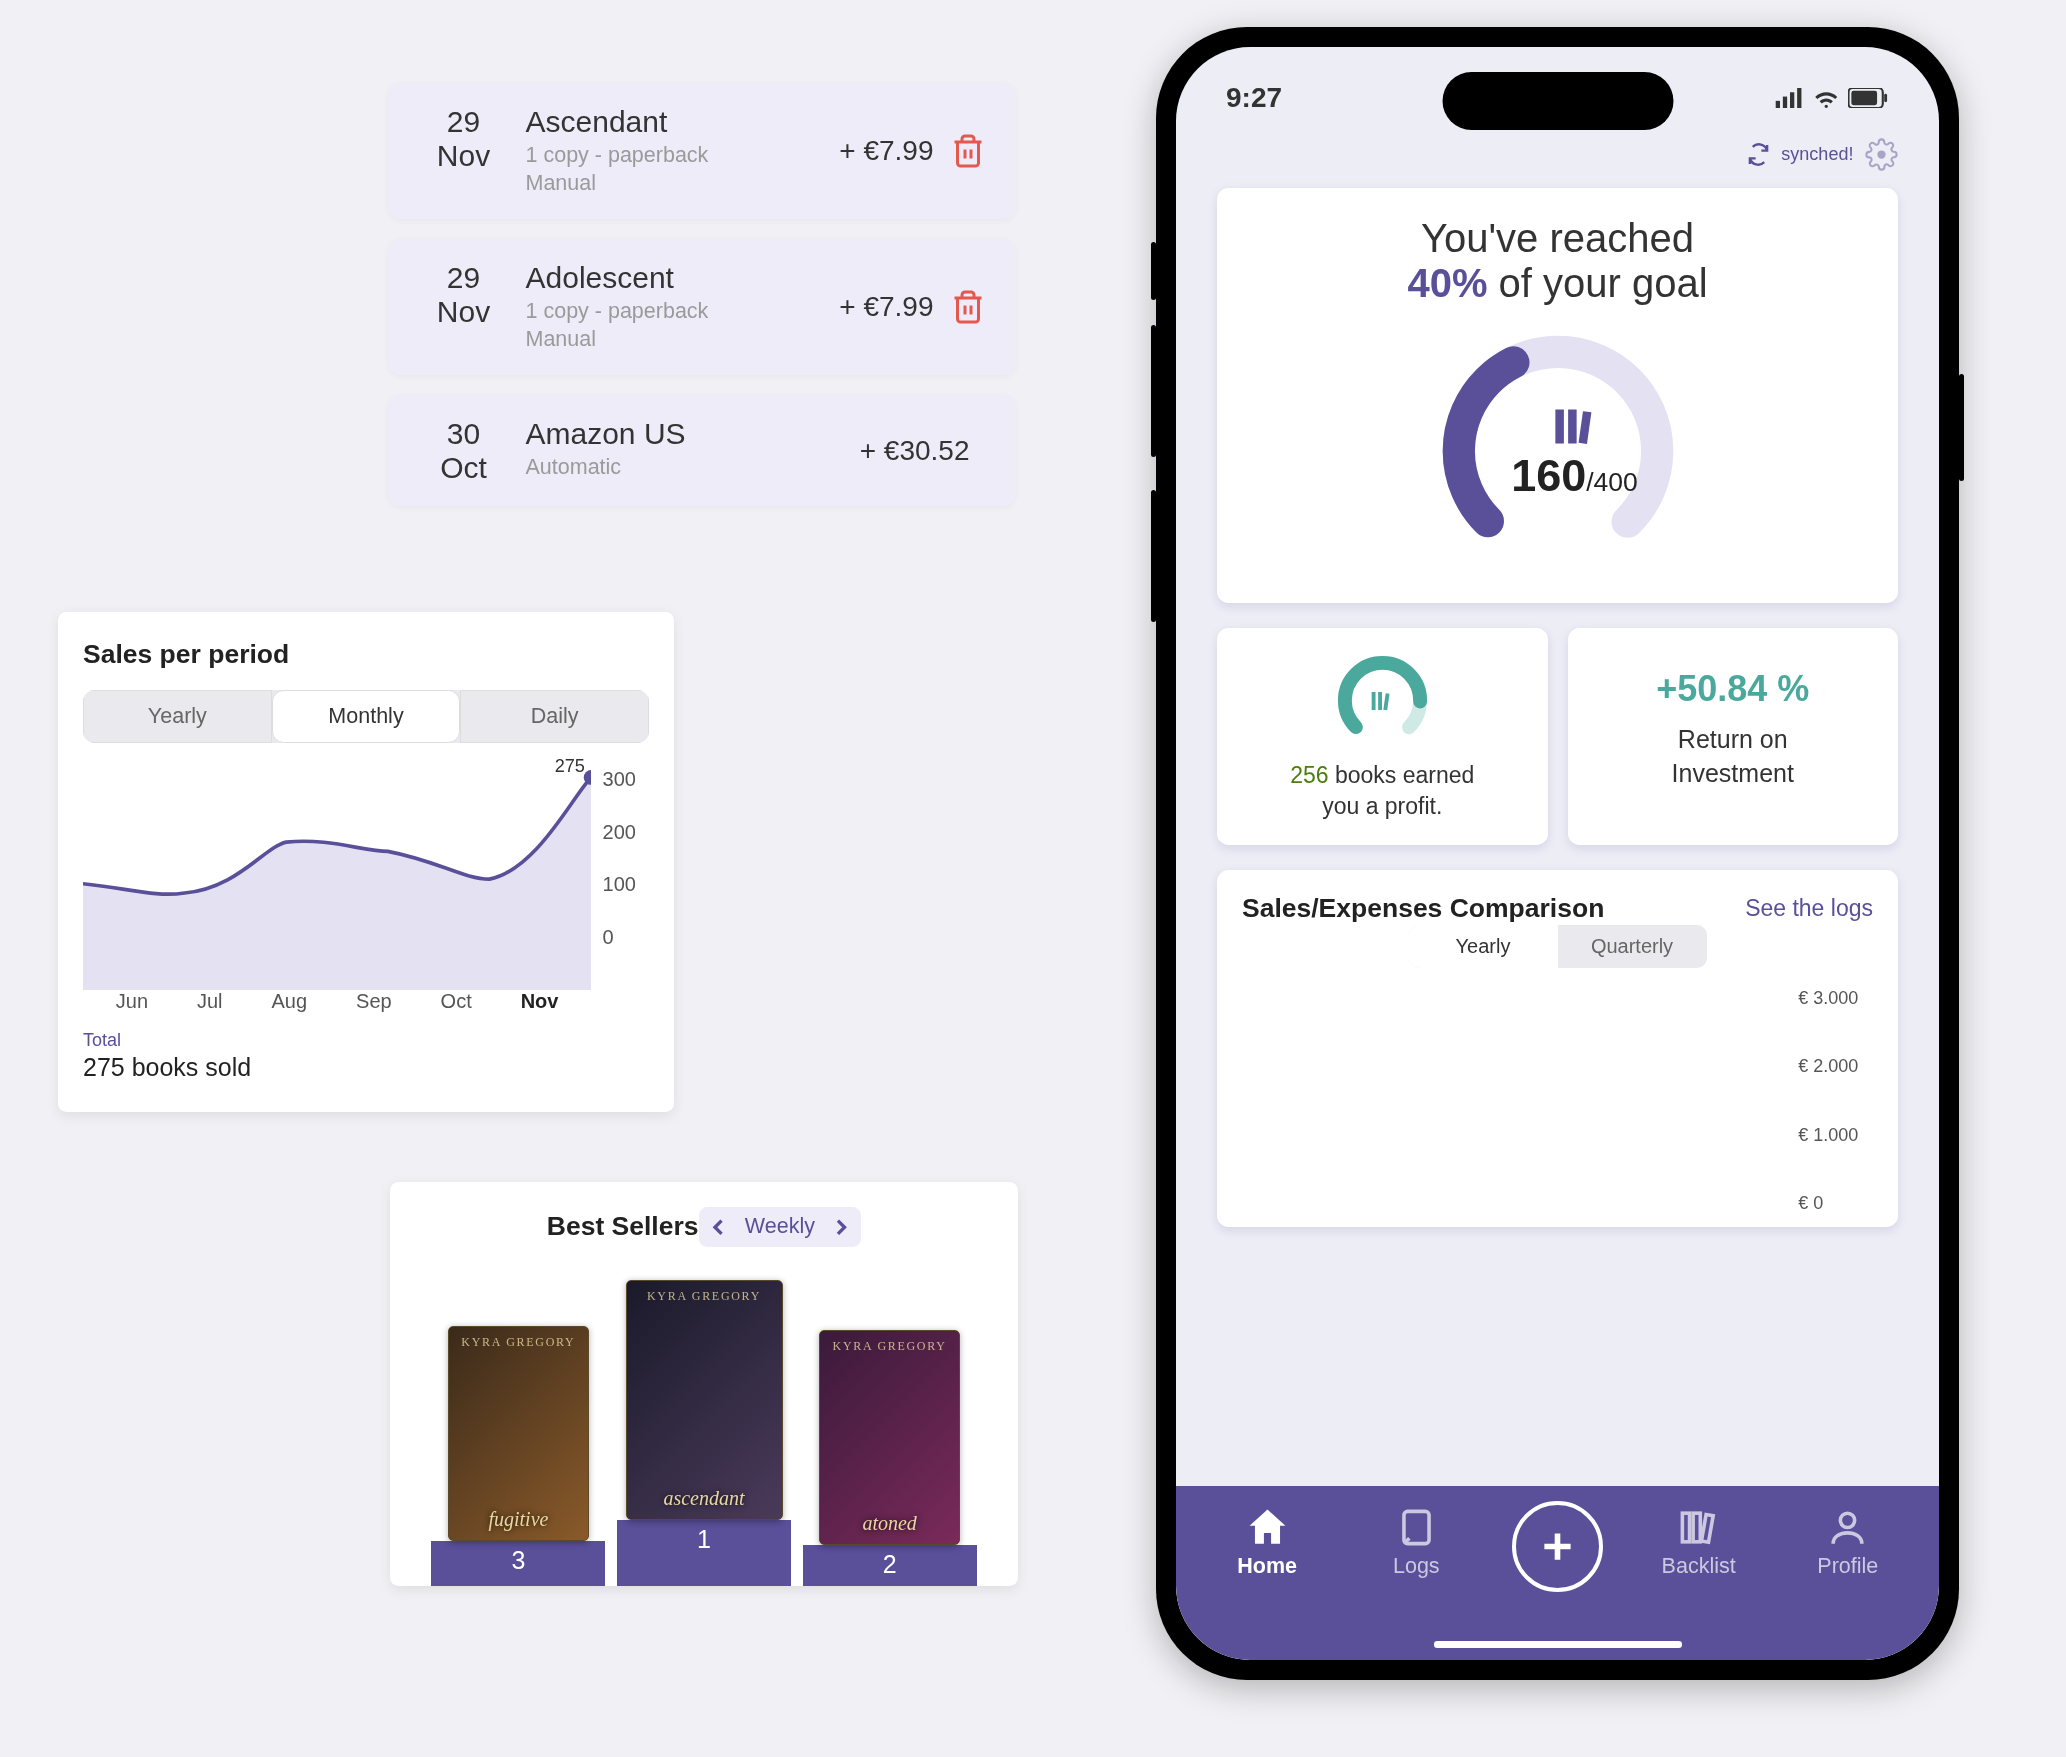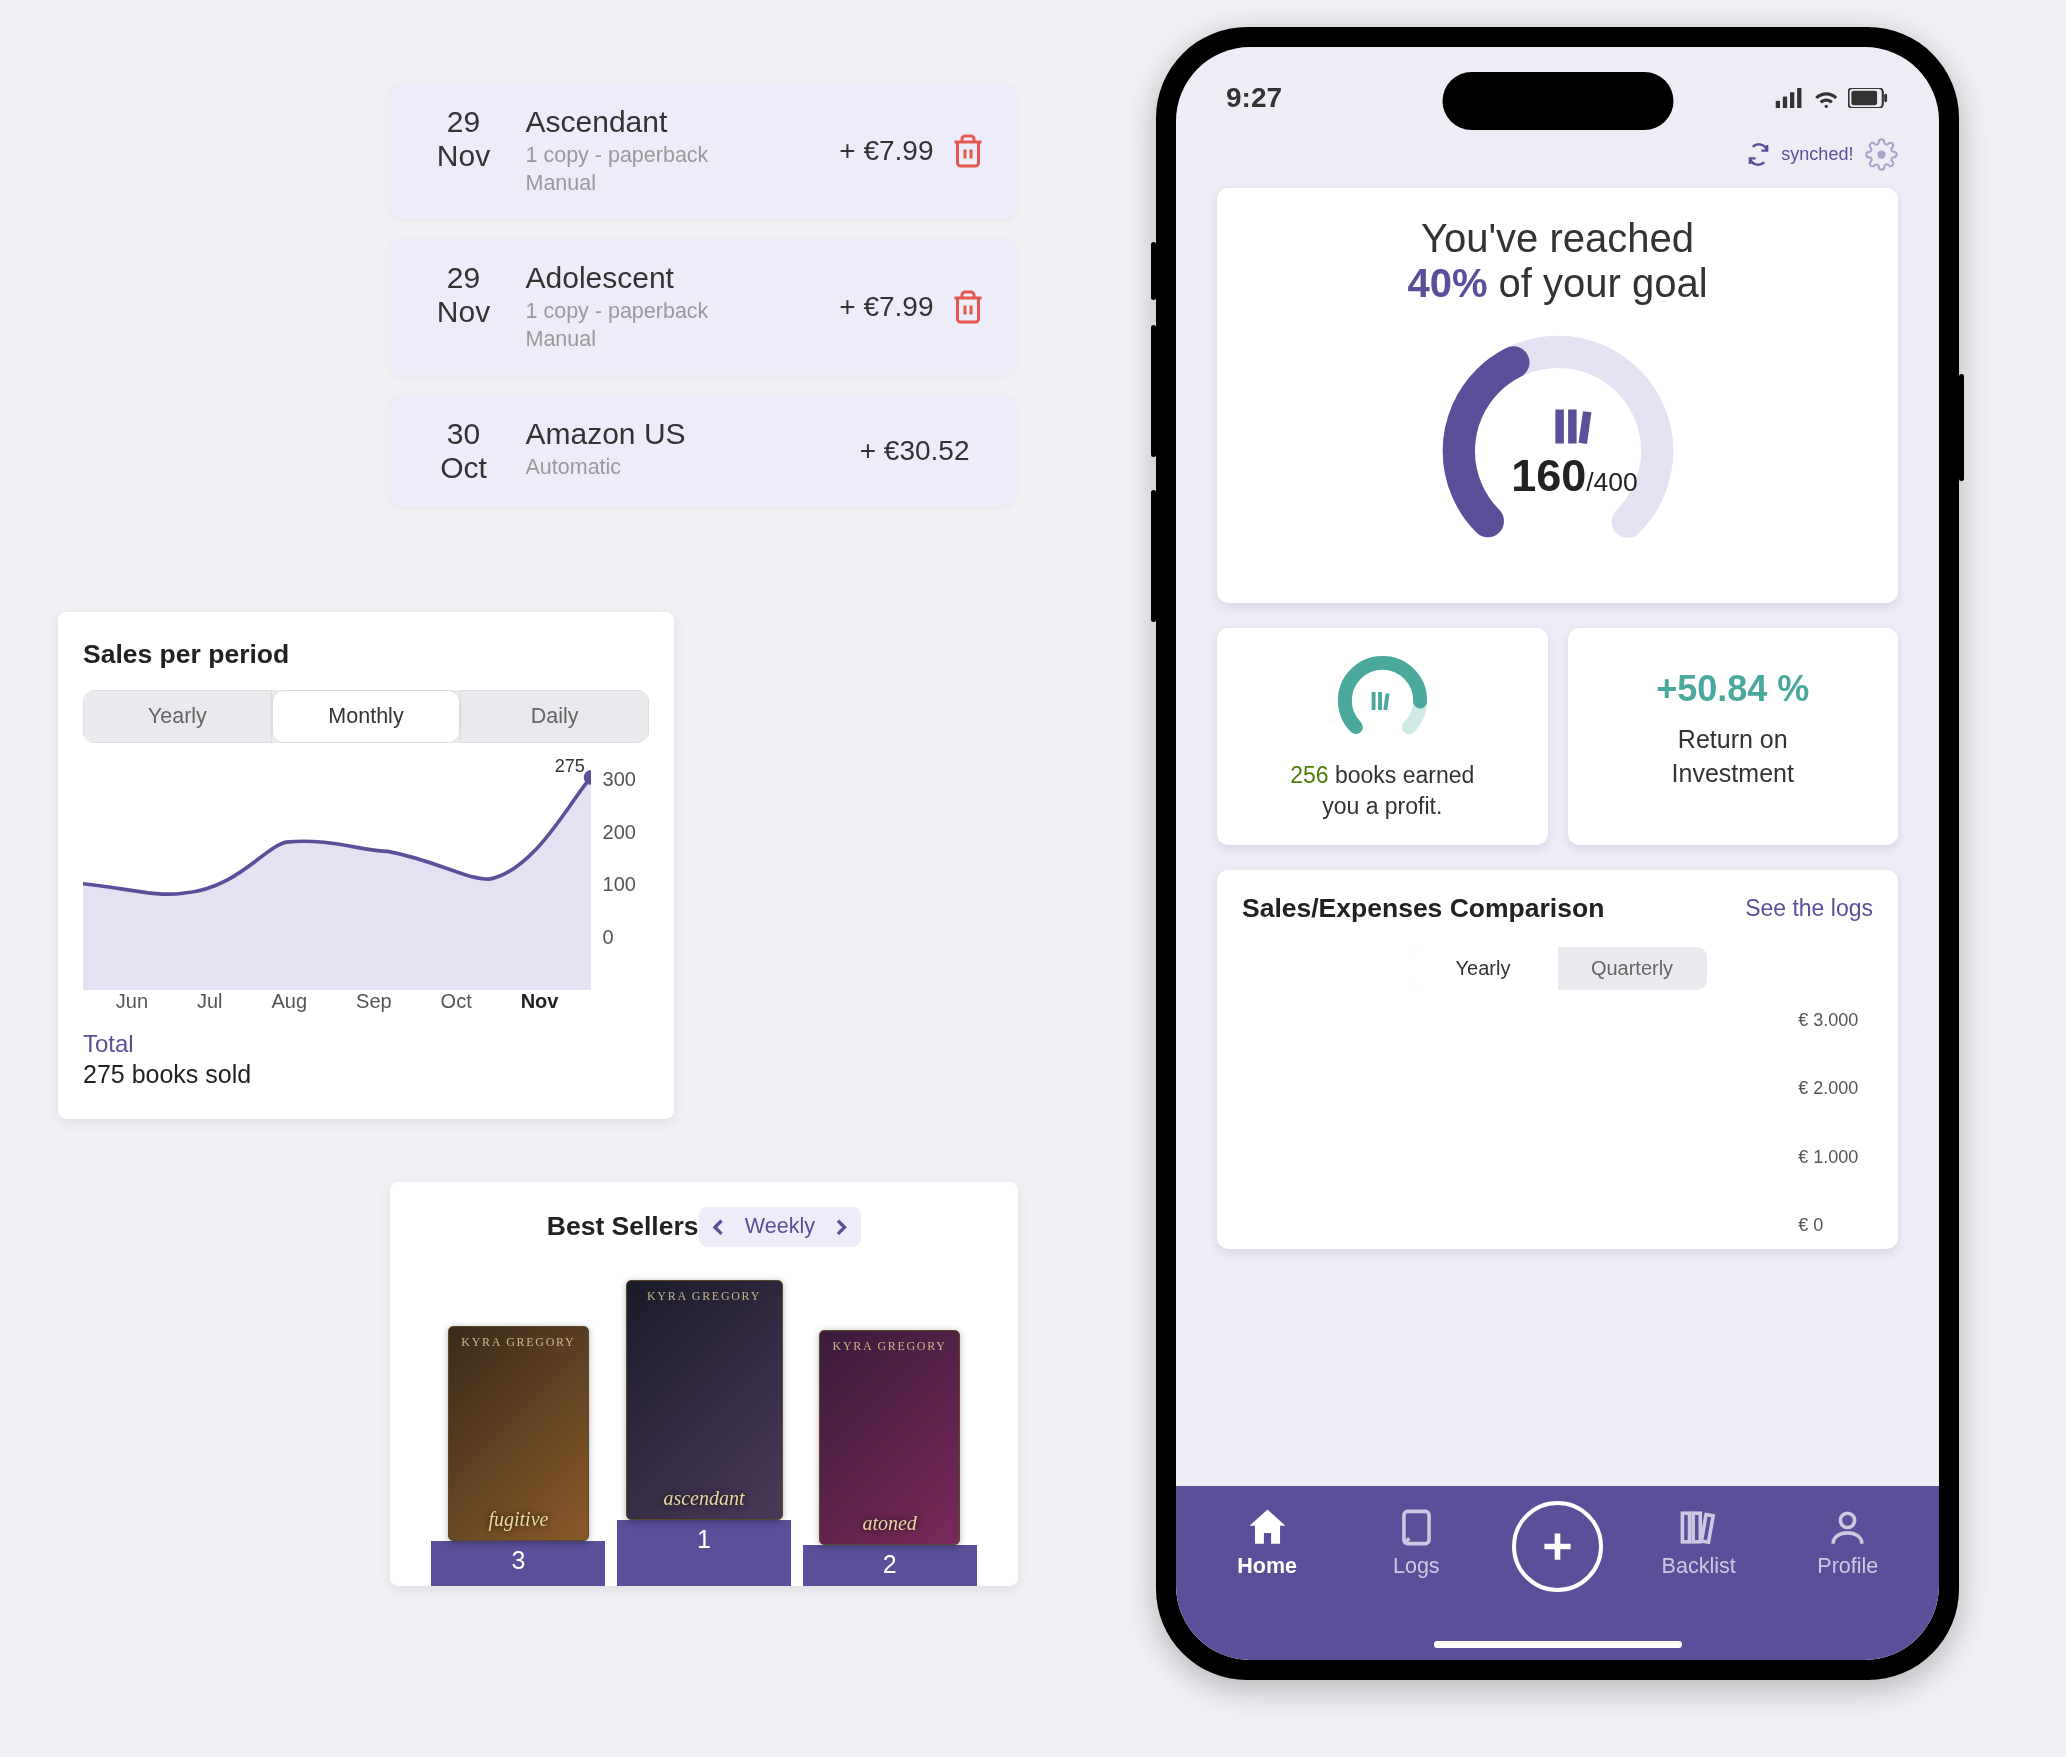--- a/index.html
+++ b/index.html
@@ -21,21 +21,21 @@
 .sales-card { position: absolute; left: 58px; top: 612px; width: 616px; background: #fff; border-radius: 8.3px; padding: 26.5px 25px 30px; box-shadow: 0 3.3px 13.2px rgba(0,0,0,0.08); }
 .sales-title { font-size: 26.5px; font-weight: 700; color: #222; margin-bottom: 20px; }
 .seg-control { display: flex; border-radius: 11.6px; background: #e9e9ee; margin-bottom: 16.5px; overflow: hidden; }
 .seg-opt { flex: 1; padding: 13.2px 0; text-align: center; font-size: 21.5px; color: #666; cursor: pointer; border: 0.8px solid #ddd; }
 .seg-opt.active { background: #fff; color: #333; font-weight: 500; border-radius: 11.6px; }
 .chart-wrap { position: relative; height: 231px; display: flex; }
 .chart-svg { flex: 1; }
 .chart-y { width: 58px; display: flex; flex-direction: column; justify-content: space-between; align-items: flex-start; padding: 8.3px 0 41px 11.6px; font-size: 20px; color: #555; }
 .chart-x { display: flex; justify-content: space-around; padding: 0 66px 0 8.3px; font-size: 20px; color: #555; }
 .chart-x span.bold { font-weight: 700; color: #222; }
-.sales-total-label { font-size: 24px; color: #5a4f99; margin-top: 16.5px; }
+.sales-total-label { font-size: 18px; color: #5a4f99; margin-top: 16.5px; }
 .sales-total-val { font-size: 25px; color: #222; margin-top: 1.7px; }
 
 
 .bs-card { position: absolute; left: 390px; top: 1182px; width: 628px; background: #fff; border-radius: 8.3px; padding: 25px 25px 0; box-shadow: 0 3.3px 13.2px rgba(0,0,0,0.08); overflow: hidden; }
 .bs-head { display: flex; justify-content: center; align-items: center; margin-bottom: 25px; }
 .bs-title { font-size: 26.5px; font-weight: 700; color: #222; }
 .bs-picker { display: flex; align-items: center; background: #eeecf8; border-radius: 8.3px; padding: 6.6px; gap: 6.6px; }
 .bs-chev { width: 26.5px; height: 26.5px; color: #5a4f99; cursor: pointer; display: flex; align-items: center; justify-content: center; }
 .bs-period { font-size: 21.5px; color: #5a4f99; padding: 0 6.6px; }
 .podium { display: flex; align-items: flex-end; justify-content: center; gap: 11.6px; height: 314px; }
@@ -83,21 +83,21 @@
 .sm-card { flex: 1; background: #fff; border-radius: 11.6px; padding: 23px 13.2px; box-shadow: 0 3.3px 10px rgba(100,90,160,0.15); text-align: center; }
 .teal-ring { position: relative; display: inline-block; margin-bottom: 6.6px; }
 .teal-icon { position: absolute; top: 50%; left: 50%; transform: translate(-50%, -50%); width: 31px; height: 31px; color: #4aa99c; }
 .books-earned { font-size: 23px; color: #333; line-height: 1.35; }
 .books-earned .teal { color: #4d7c0f; font-weight: 400; }
 .roi-val { font-size: 36px; font-weight: 700; color: #4aa99c; margin: 16.5px 0 13.2px; }
 .roi-label { font-size: 25px; color: #333; line-height: 1.35; }
 
 
 .se-card { margin: 0 41px; background: #fff; border-radius: 11.6px; padding: 23px 25px 8.3px; box-shadow: 0 3.3px 10px rgba(100,90,160,0.15); }
-.se-head { display: flex; justify-content: space-between; align-items: center; margin-bottom: 23px; }
+.se-head { display: flex; justify-content: space-between; align-items: center; margin-bottom: 1px; }
 .se-title { font-size: 26.5px; font-weight: 700; color: #222; }
 .se-link { font-size: 23px; color: #5a4f99; cursor: pointer; }
 .se-seg { display: flex; border-radius: 10px; background: #e9e9ee; margin: 0 auto 20px; width: 298px; overflow: hidden; }
 .se-seg .opt { flex: 1; padding: 10px 0; text-align: center; font-size: 20px; color: #666; }
 .se-seg .opt.active { background: #fff; color: #333; }
 .bars-wrap { display: flex; align-items: flex-end; height: 231px; gap: 6.6px; }
 .bar-group { flex: 1; display: flex; align-items: flex-end; justify-content: center; gap: 5px; }
 .bar { width: 23px; border-radius: 1.7px 1.7px 0 0; }
 .bar.purple { background: #5a4f99; }
 .bar.salmon { background: #f27e6b; }

